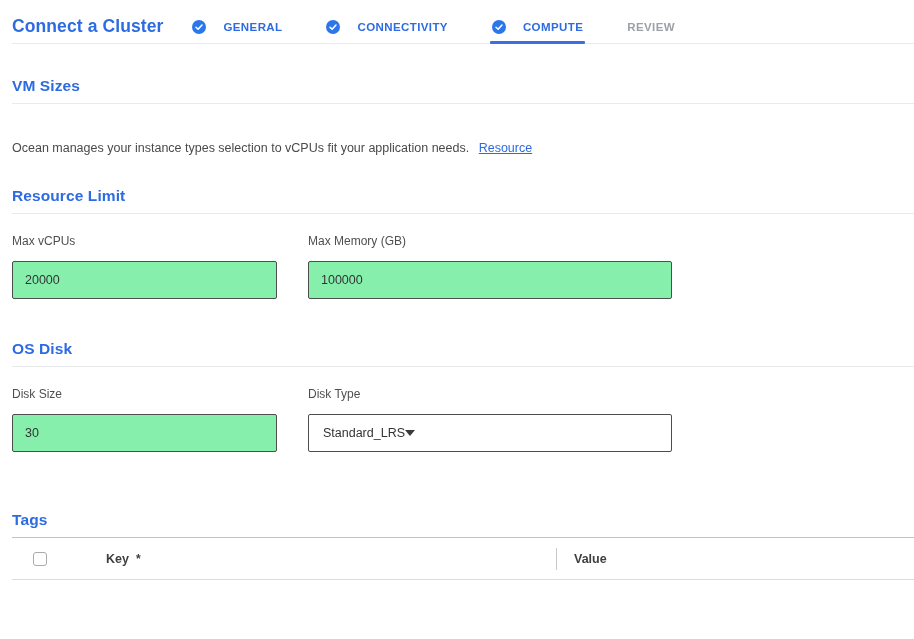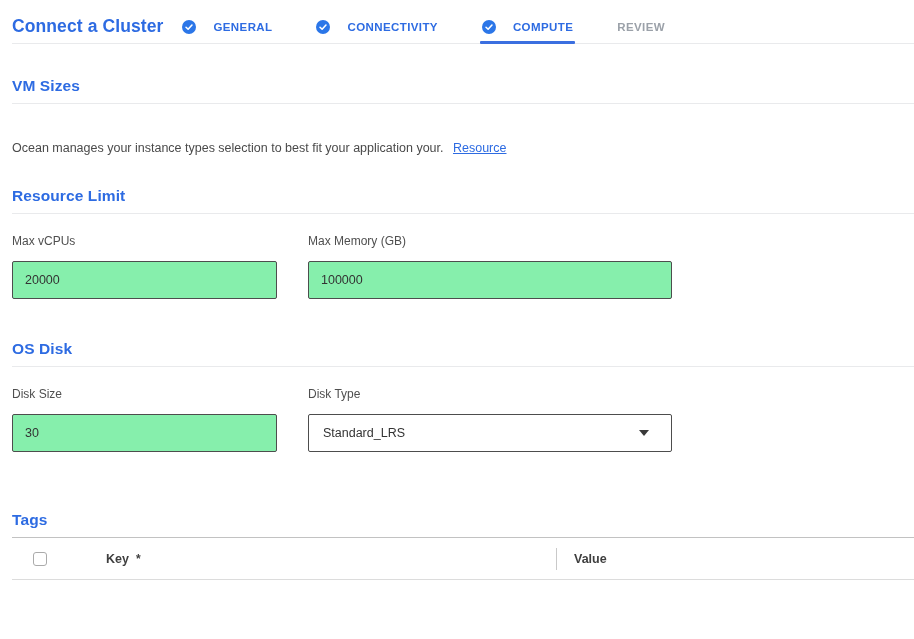--- a/index.html
+++ b/index.html
@@ -13,21 +13,21 @@
 
   
   .wizard-header {
     display: flex; align-items: center;
     padding-top: 10px; height: 44px;
     border-bottom: 1px solid #e9eaec;
     position: relative;
   }
   .wizard-title {
     color: #2d6be2; font-size: 17.5px; font-weight: 700;
-    margin-right: 17px; letter-spacing: 0.1px;
+    margin-right: 27px; letter-spacing: 0.1px;
   }
   .tabs { display: flex; align-items: center; height: 100%; }
   .tab {
     display: flex; align-items: center; gap: 17px;
     height: 100%; padding: 0 2px; margin-right: 40px;
     font-size: 11.5px; font-weight: 600; letter-spacing: 0.4px;
     color: #2d6be2; cursor: pointer; position: relative;
   }
   .tab.inactive-future { color: #9ba1a9; }
   .tab.active::after {
@@ -64,21 +64,21 @@
     border: 1px solid #4d4d4d; border-radius: 2px;
     padding: 0 12px; font-size: 12.5px; color: #333;
     font-family: "Liberation Sans", sans-serif;
     background: #86efac; outline: none;
   }
   .select-box {
     width: 100%; height: 38px;
     border: 1px solid #4d4d4d; border-radius: 2px;
     padding: 0 14px; font-size: 12.5px; color: #333;
     background: #fff; display: flex; align-items: center;
-    justify-content: space-between; cursor: pointer;
+    justify-content: flex-start; cursor: pointer;
   }
   .caret-down {
     width: 0; height: 0;
     border-left: 5px solid transparent; border-right: 5px solid transparent;
     border-top: 6px solid #3a3a3a; margin-right: 8px;
   }
 
   .os-heading { margin-top: 41px; }
   .os-divider { margin-top: 8px; }
 
@@ -139,21 +139,21 @@
       </div>
       <div class="tab inactive-future">
         <span>REVIEW</span>
       </div>
     </div>
   </div>
 
   <div class="section-heading vm-heading">VM Sizes</div>
   <hr class="divider vm-divider">
   <div class="vm-desc-row">
-    <span>Ocean manages your instance types selection to best fit your application your.</span>
+    <span>Ocean manages your instance types selection to vCPUs fit your application needs.</span>
     <span class="link">Resource</span>
   </div>
 
   <div class="section-heading rl-heading">Resource Limit</div>
   <hr class="divider rl-divider">
   <div class="field-grid labels-row">
     <div class="field-col-1 field-label">Max vCPUs</div>
     <div class="field-col-2 field-label">Max Memory (GB)</div>
   </div>
   <div class="field-grid inputs-row">

